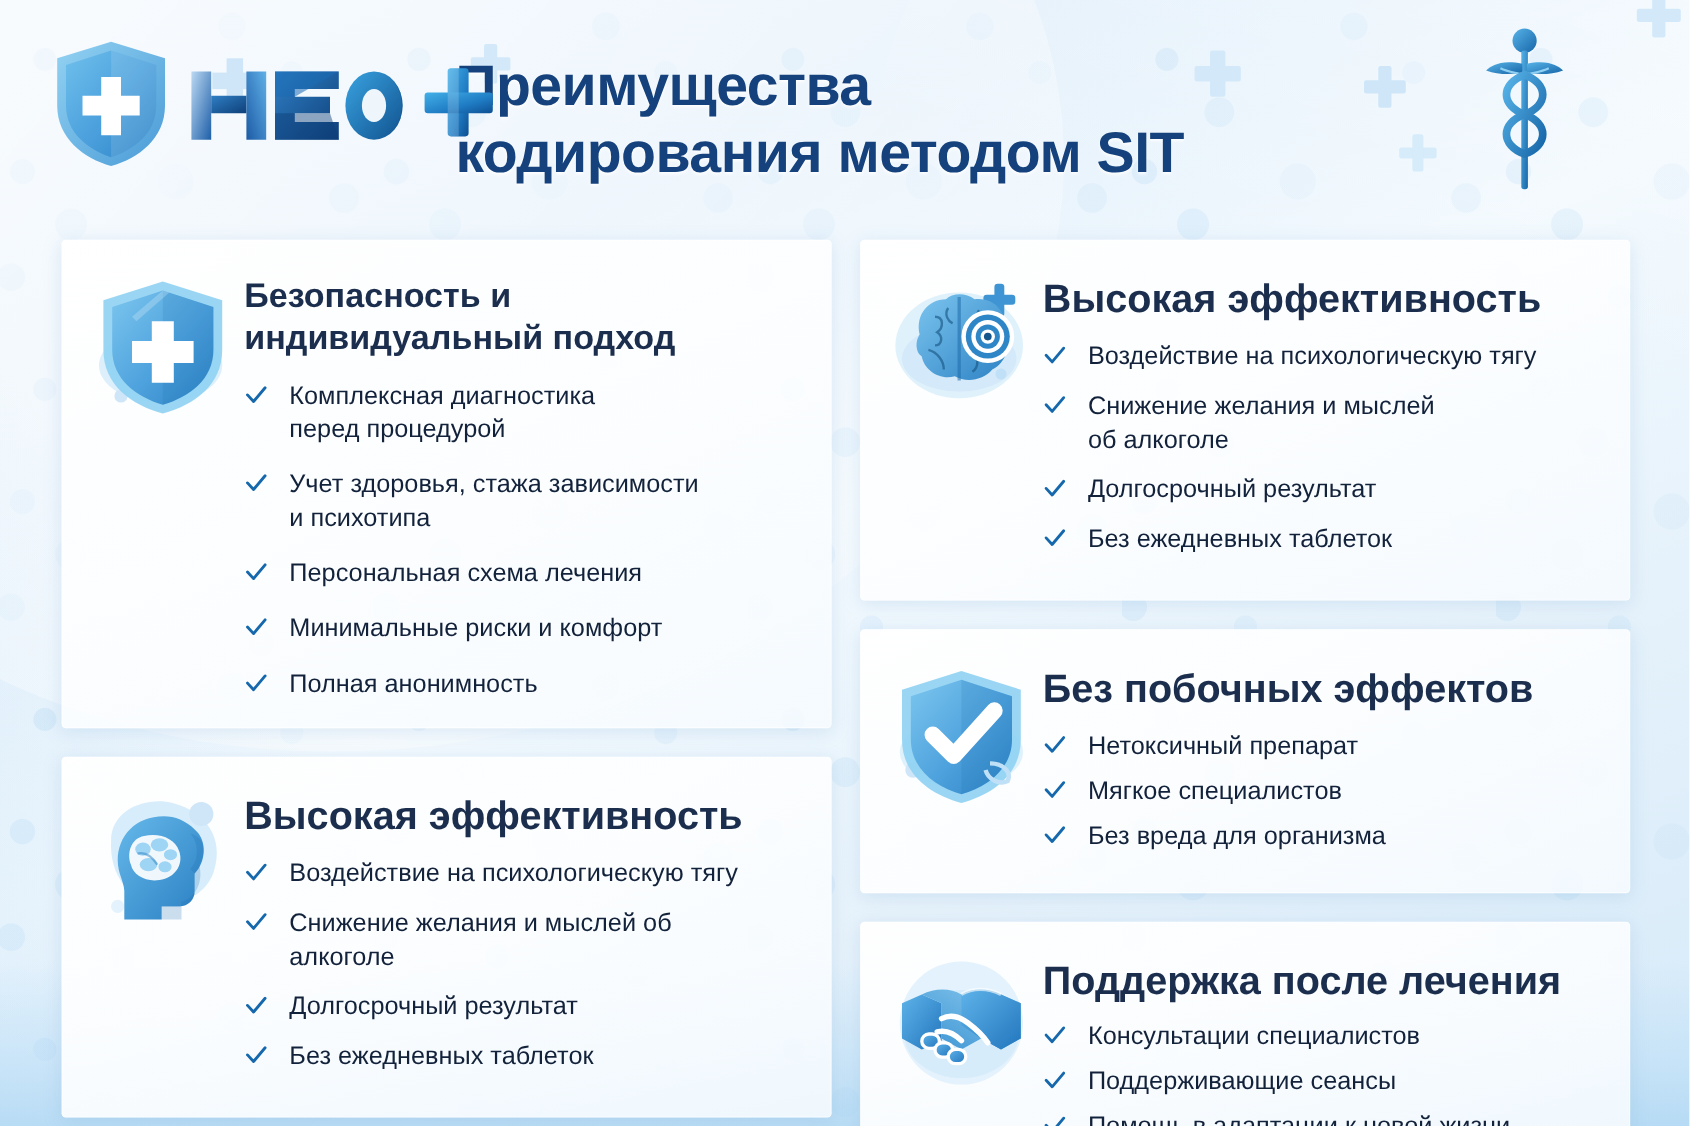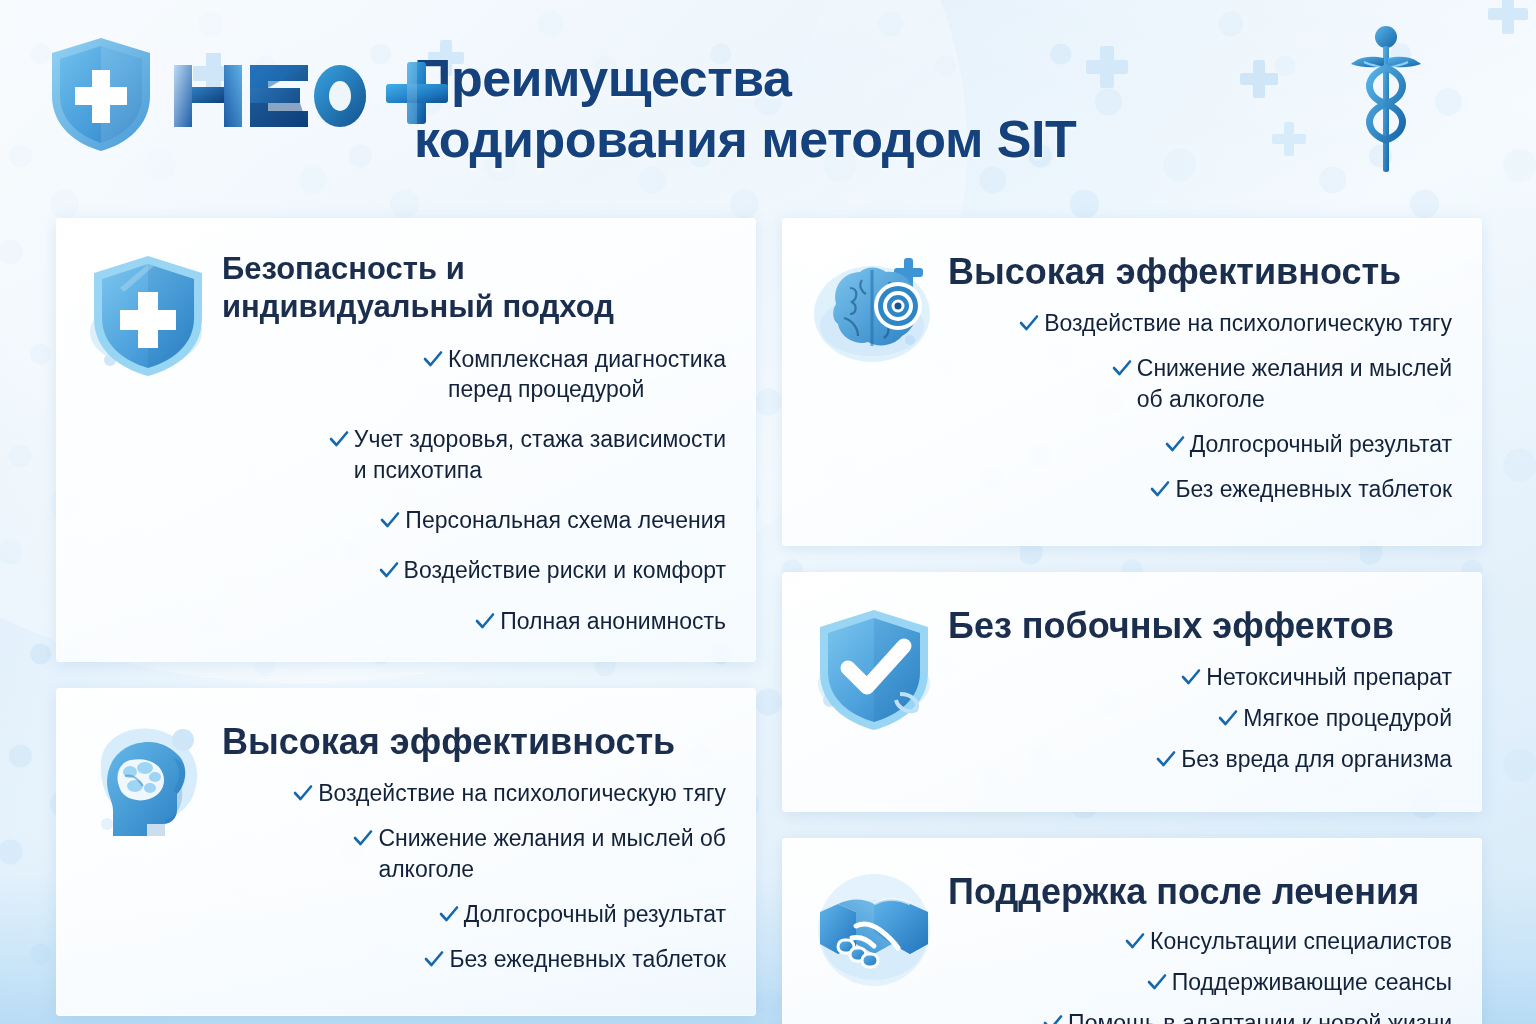--- a/index.html
+++ b/index.html
@@ -142,25 +142,24 @@
     font-size: 36px; font-weight: 700;
     color: #1b2e4d;
     line-height: 1.22;
     margin-bottom: 18px;
     white-space: pre-line;
   }
   .card-title.tight { margin-bottom: 14px; }
 
   ul.bullets { list-style: none; }
   ul.bullets li {
-    display: flex; align-items: flex-start; gap: 4px;
+    display: flex; align-items: flex-start; gap: 19px;
     font-size: 23px; line-height: 1.32;
     color: #13223b;
     margin-bottom: 20px;
-    justify-content: flex-end;
   }
   ul.bullets li:last-child { margin-bottom: 0; }
   ul.bullets.dense li { margin-bottom: 15px; }
   ul.bullets.denser li { margin-bottom: 11px; }
   .check {
     flex: none; width: 22px; height: 26px;
     color: #1668ad;
     position: relative; top: 2px;
   }
   .btxt { white-space: pre-line; }
@@ -351,21 +350,21 @@
             <li>
               <svg class="check" viewBox="0 0 22 22">
                   <path d="M3 11 L8.5 17 L19 4.5" fill="none" stroke="currentColor" stroke-width="2.6" stroke-linecap="round" stroke-linejoin="round"></path>
                 </svg>
               <span class="btxt">Персональная схема лечения</span>
             </li>
             <li>
               <svg class="check" viewBox="0 0 22 22">
                   <path d="M3 11 L8.5 17 L19 4.5" fill="none" stroke="currentColor" stroke-width="2.6" stroke-linecap="round" stroke-linejoin="round"></path>
                 </svg>
-              <span class="btxt">Воздействие риски и комфорт</span>
+              <span class="btxt">Минимальные риски и комфорт</span>
             </li>
             <li>
               <svg class="check" viewBox="0 0 22 22">
                   <path d="M3 11 L8.5 17 L19 4.5" fill="none" stroke="currentColor" stroke-width="2.6" stroke-linecap="round" stroke-linejoin="round"></path>
                 </svg>
               <span class="btxt">Полная анонимность</span>
             </li>
           </ul>
         </div>
       </div>
@@ -518,21 +517,21 @@
             <li>
               <svg class="check" viewBox="0 0 22 22">
                   <path d="M3 11 L8.5 17 L19 4.5" fill="none" stroke="currentColor" stroke-width="2.6" stroke-linecap="round" stroke-linejoin="round"></path>
                 </svg>
               <span class="btxt">Нетоксичный препарат</span>
             </li>
             <li>
               <svg class="check" viewBox="0 0 22 22">
                   <path d="M3 11 L8.5 17 L19 4.5" fill="none" stroke="currentColor" stroke-width="2.6" stroke-linecap="round" stroke-linejoin="round"></path>
                 </svg>
-              <span class="btxt">Мягкое процедурой</span>
+              <span class="btxt">Мягкое специалистов</span>
             </li>
             <li>
               <svg class="check" viewBox="0 0 22 22">
                   <path d="M3 11 L8.5 17 L19 4.5" fill="none" stroke="currentColor" stroke-width="2.6" stroke-linecap="round" stroke-linejoin="round"></path>
                 </svg>
               <span class="btxt">Без вреда для организма</span>
             </li>
           </ul>
         </div>
       </div>

